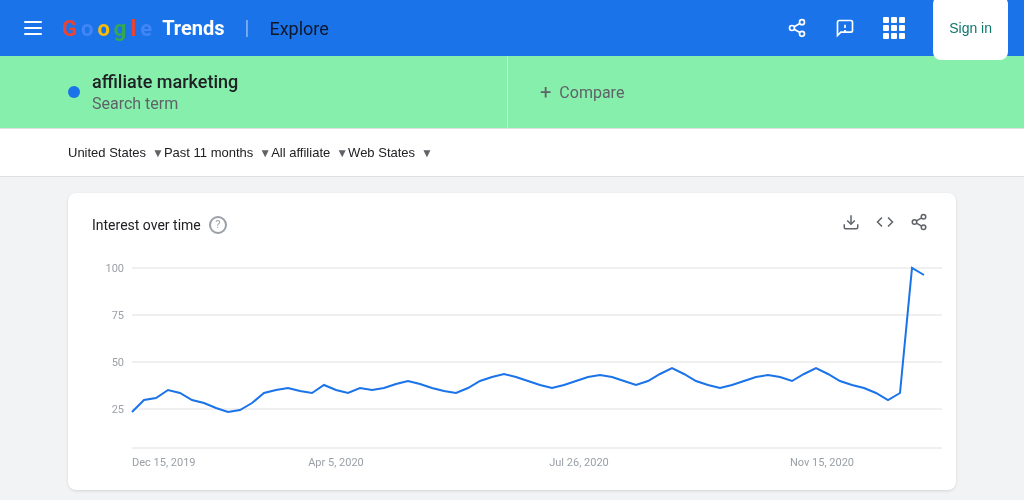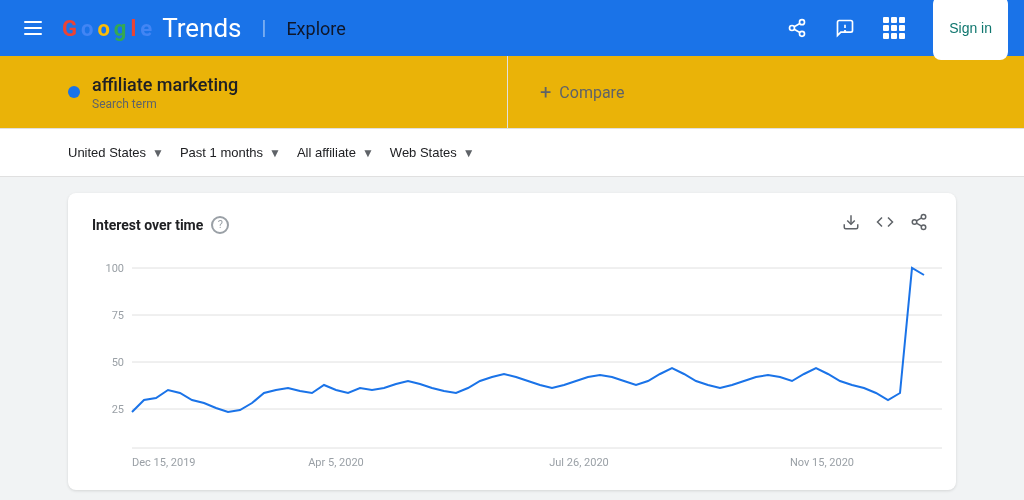--- a/index.html
+++ b/index.html
@@ -38,21 +38,21 @@
       border-radius: 8px;
       padding: 24px 16px;
       font-size: 14px;
       font-weight: 500;
       cursor: pointer;
       margin-left: 8px;
     }
 
     
     .search-area {
-      background: #eab308;
+      background: #86efac;
       border-bottom: 1px solid #e0e0e0;
       padding: 0 68px;
     }
     .search-row {
       display: flex;
       align-items: stretch;
       min-height: 72px;
     }
     .search-term-box {
       display: flex;
@@ -64,40 +64,39 @@
     }
     .blue-dot {
       width: 12px;
       height: 12px;
       border-radius: 50%;
       background: #1a73e8;
       flex-shrink: 0;
     }
     .search-term-info { display: flex; flex-direction: column; }
     .search-term-value { font-size: 18px; font-weight: 500; color: #202124; }
-    .search-term-label { font-size: 12px; color: #5f6368; margin-top: 2px; }
+    .search-term-label { font-size: 16px; color: #5f6368; margin-top: 2px; }
     .compare-box {
       display: flex;
       align-items: center;
       gap: 8px;
       padding: 12px 32px;
       color: #5f6368;
       font-size: 16px;
       cursor: pointer;
       flex: 1;
     }
     .compare-plus { font-size: 20px; color: #5f6368; }
 
     
     .filter-row {
       background: white;
       padding: 12px 68px;
       display: flex;
       align-items: center;
-      gap: 16px;
       border-bottom: 1px solid #e0e0e0;
     }
     .filter-btn {
       display: flex;
       align-items: center;
       gap: 6px;
       font-size: 13px;
       color: #202124;
       background: none;
       border: none;
@@ -117,21 +116,21 @@
       padding: 16px 24px 12px;
       box-shadow: 0 1px 3px rgba(0,0,0,0.12);
     }
     .chart-header {
       display: flex;
       align-items: center;
       justify-content: space-between;
       margin-bottom: 8px;
     }
     .chart-title-row { display: flex; align-items: center; gap: 8px; }
-    .chart-title { font-size: 14px; color: #202124; font-weight: 700; }
+    .chart-title { font-size: 14px; color: #202124; font-weight: 400; }
     .chart-help {
       width: 18px; height: 18px;
       border-radius: 50%;
       border: 2px solid #9aa0a6;
       display: flex; align-items: center; justify-content: center;
       font-size: 11px; color: #9aa0a6; cursor: pointer;
     }
     .chart-actions { display: flex; gap: 8px; align-items: center; }
     .chart-action-btn {
       background: none;
@@ -158,21 +157,21 @@
     </svg>
   </button>
 
   <div class="header-logo">
     <span style="color:#ea4335;font-size:22px;font-weight:bold;">G</span>
     <span style="color:#4285f4;font-size:22px;font-weight:bold;">o</span>
     <span style="color:#fbbc04;font-size:22px;font-weight:bold;">o</span>
     <span style="color:#34a853;font-size:22px;font-weight:bold;">g</span>
     <span style="color:#ea4335;font-size:22px;font-weight:bold;">l</span>
     <span style="color:#4285f4;font-size:22px;font-weight:bold;">e</span>
-    <span style="color:white;font-size:26px;margin-left:6px;"> Trends</span>
+    <span style="color:white;font-size:20px;margin-left:6px;font-weight:bold;"> Trends</span>
   </div>
 
   <span class="header-divider">|</span>
   <span class="header-explore">Explore</span>
 
   <div class="header-spacer"></div>
 
   <button class="header-icon-btn" title="Share">
     <svg width="20" height="20" viewBox="0 0 24 24" fill="none" stroke="white" stroke-width="2">
       <circle cx="18" cy="5" r="3"></circle>
@@ -223,21 +222,21 @@
     </div>
   </div>
 </div>
 
 <div class="filter-row">
   <button class="filter-btn">
     <span>United States</span>
     <span class="filter-chevron">▼</span>
   </button>
   <button class="filter-btn">
-    <span>Past 1 months</span>
+    <span>Past 11 months</span>
     <span class="filter-chevron">▼</span>
   </button>
   <button class="filter-btn">
     <span>All affiliate</span>
     <span class="filter-chevron">▼</span>
   </button>
   <button class="filter-btn">
     <span>Web States</span>
     <span class="filter-chevron">▼</span>
   </button>

